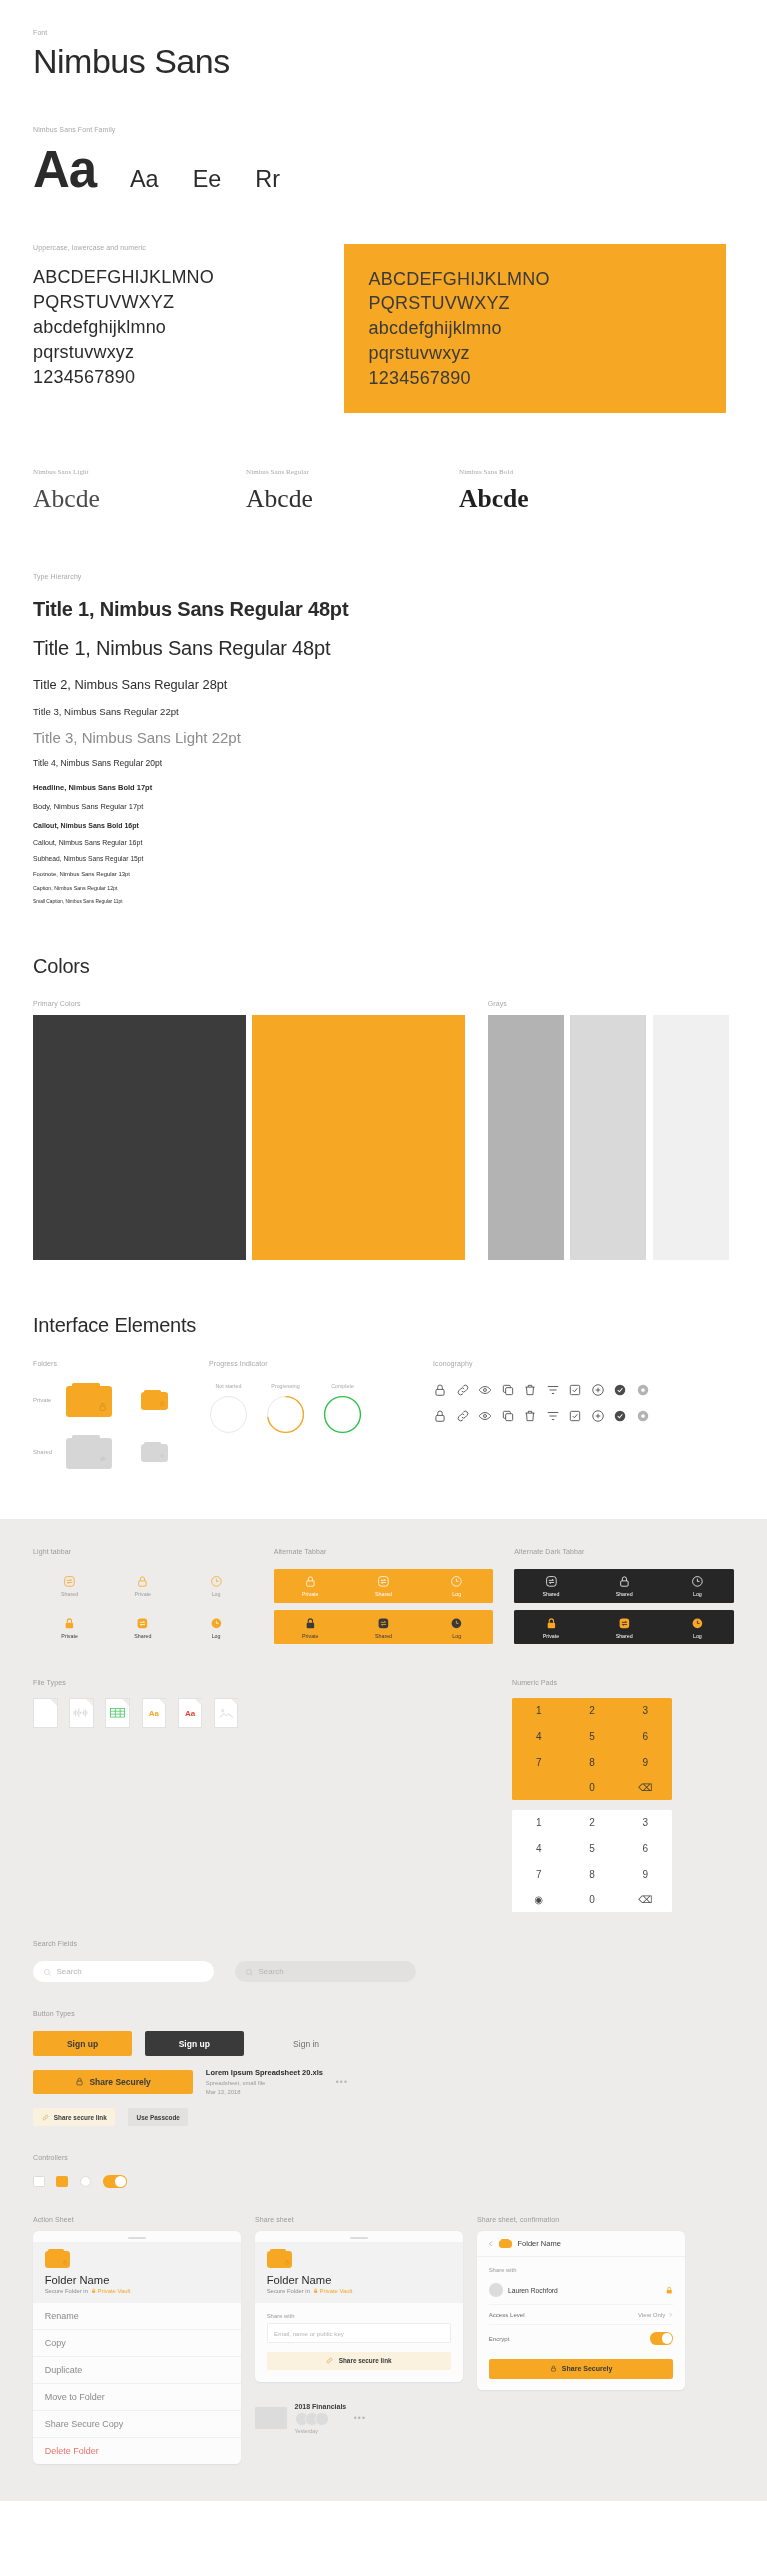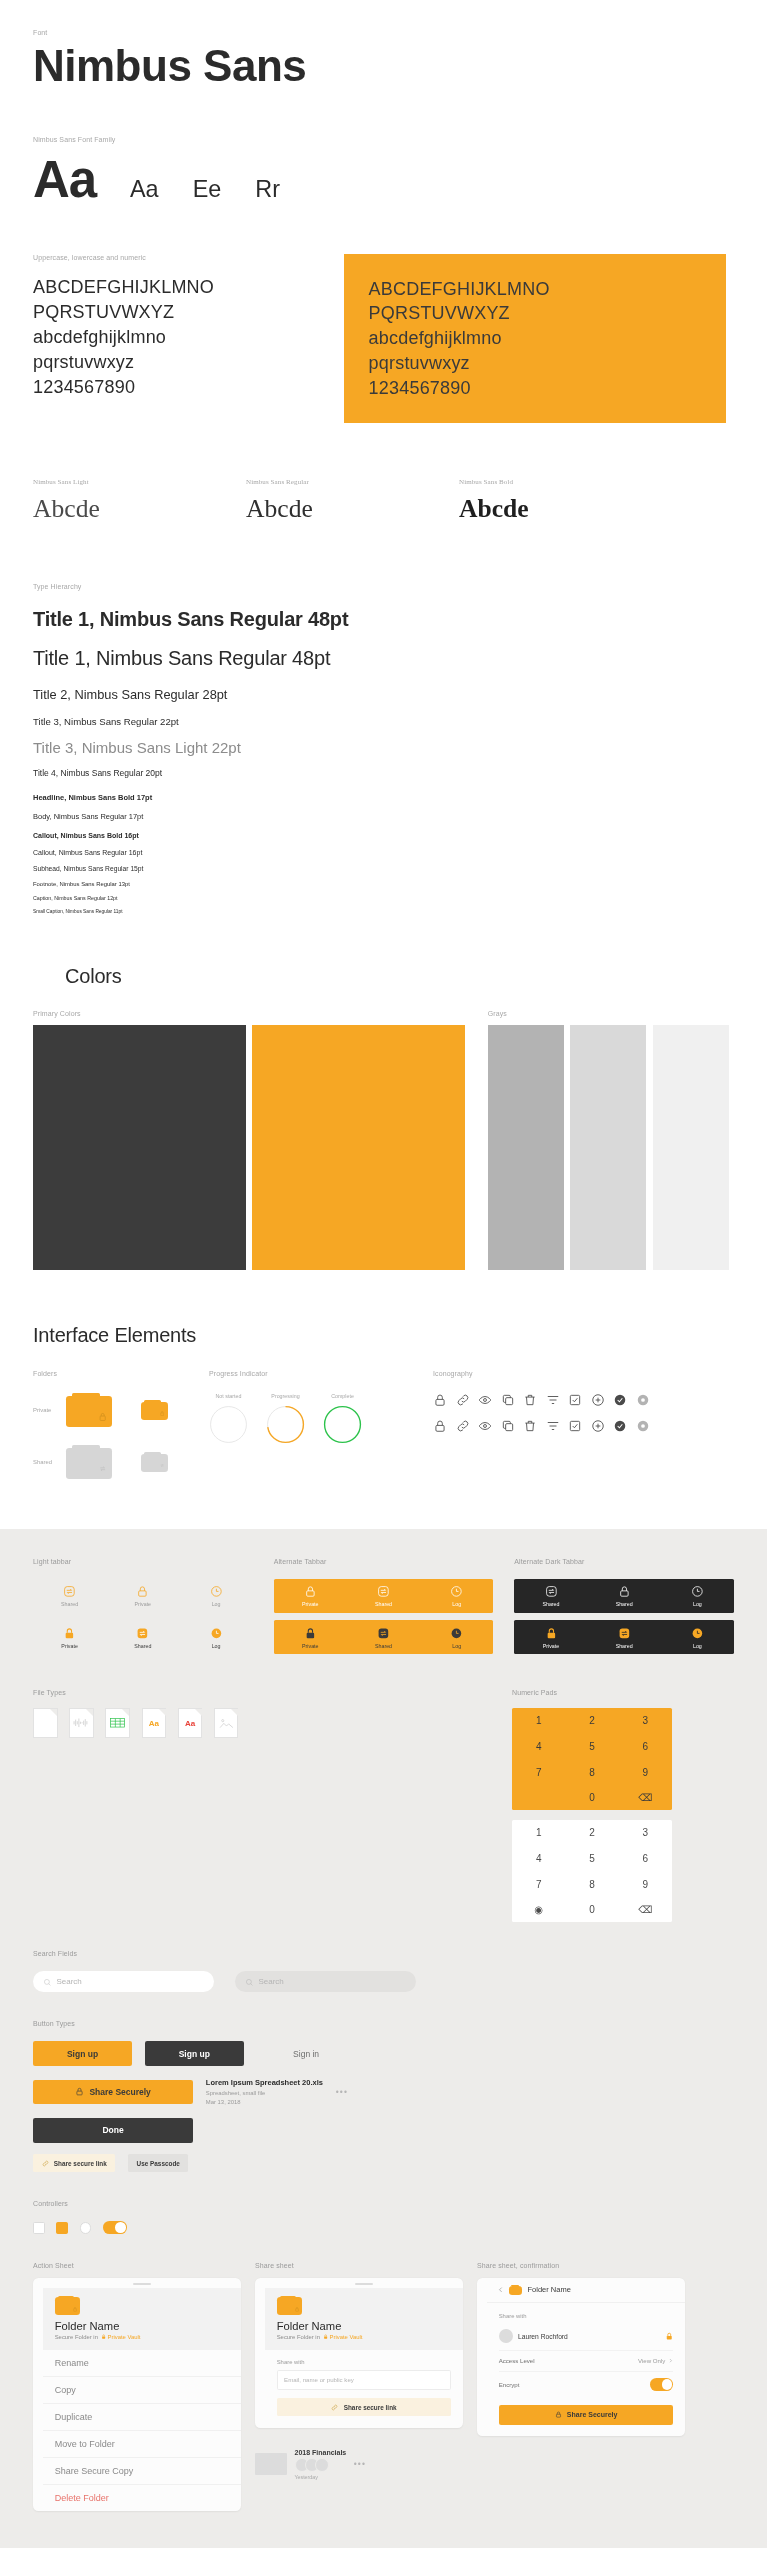--- a/index.html
+++ b/index.html
@@ -22,21 +22,21 @@
   .section-title {
     font-size: 20px;
     font-weight: 400;
     color: #2b2b2b;
     letter-spacing: -0.2px;
   }
 
   
   .hero { padding-top: 29px; }
   .hero .sec-label { margin-bottom: 7.5px; }
-  .hero-name { font-size: 44px; font-weight: 700; letter-spacing: -0.5px; line-height: 1; }
+  .hero-name { font-size: 34px; font-weight: 400; letter-spacing: -0.5px; line-height: 1; }
 
   .family { margin-top: 48px; }
   .family .sec-label { margin-bottom: 11.7px; }
   .family-row { display: flex; align-items: baseline; gap: 34px; }
   .fam-big { font-size: 51px; font-weight: 700; line-height: 1; letter-spacing: -1.1px; }
   .fam-med { font-size: 23.4px; font-weight: 400; line-height: 1; }
 
   
   .glyphs { margin-top: 49px; display: flex; gap: 0; }
   .glyph-col { width: 309px; }
@@ -73,21 +73,21 @@
   .t-body { font-size: 7.5px; font-weight: 400; margin-bottom: 10.7px; }
   .t-calloutb { font-size: 7px; font-weight: 700; margin-bottom: 9.6px; }
   .t-calloutr { font-size: 7px; font-weight: 400; margin-bottom: 9.6px; }
   .t-subhead { font-size: 6.7px; font-weight: 400; margin-bottom: 9px; }
   .t-footnote { font-size: 5.9px; font-weight: 400; margin-bottom: 8px; }
   .t-caption { font-size: 5.3px; font-weight: 400; margin-bottom: 7.5px; }
   .t-smallcaption { font-size: 4.8px; font-weight: 400; margin-bottom: 5.3px; }
 
   
   .colors { margin-top: 51px; }
-  .colors .section-title { margin-bottom: 22.4px; margin-left: 32px; }
+  .colors .section-title { margin-bottom: 22.4px; }
   .color-groups { display: flex; gap: 0; }
   .color-group { }
   .color-group .sec-label { margin-bottom: 7.5px; }
   .swatch-row { display: flex; gap: 6.4px; }
   .swatch { height: 245px; }
   .sw-dark { width: 213px; background: #3C3C3C; }
   .sw-amber { width: 213px; background: #F6A724; }
   .grays-group { margin-left: 22.4px; }
   .sw-g1 { width: 76px; background: #B3B3B3; }
   .sw-g2 { width: 76px; background: #D9D9D9; }
@@ -244,21 +244,20 @@
   }
   .toggle.on .knob { left: 11.7px; }
 
   
   .sheet-cols { display: flex; gap: 14px; align-items: flex-start; }
   .sheet-col { }
   .sheet-col > .sec-label { display: block; margin-bottom: 8.5px; }
   .sheet {
     width: 208px; background: #FCFCFC; border-radius: 5.3px; overflow: hidden;
     box-shadow: 0 0.5px 1.6px rgba(0,0,0,.06);
-    padding-left: 10px;
   }
   .sheet-grabber { width: 18px; height: 2.1px; border-radius: 1.1px; background: #DCDCDC; margin: 5.3px auto 3.2px; }
   .sheet-header { background: #F2F2F2; padding: 7.5px 11.7px 9.6px; }
   .sheet-folder-ico { width: 25.6px; height: 19px; position: relative; margin-bottom: 5.3px; }
   .sheet-title { font-size: 11.2px; font-weight: 400; color: #2b2b2b; }
   .sheet-sub { font-size: 5.9px; color: #8c8c8c; margin-top: 2.1px; display: flex; align-items: center; gap: 2.7px; }
   .sheet-sub .vault { color: #F6A724; display: inline-flex; align-items: center; gap: 1.6px; }
   .sheet-sub .vault svg { width: 5.3px; height: 5.3px; }
   .menu-item {
     padding: 8px 11.7px; font-size: 9px; color: #8a8a8a; font-weight: 300;
@@ -911,23 +910,20 @@
           <span>Share Securely</span>
         </div>
         <div class="lorem-card">
           <div class="lorem-title">Lorem Ipsum Spreadsheet 20.xls</div>
           <div class="lorem-sub">Spreadsheet, small file</div>
           <div class="lorem-sub">Mar 13, 2018</div>
         </div>
         <div class="dots">•••</div>
       </div>
       <div class="btn-row">
-        <div class="btn btn-dark btn-wide">Done</div>
-      </div>
-      <div class="btn-row">
         <div class="btn btn-small btn-pale">
           <svg viewBox="0 0 24 24" fill="none" stroke="#c79a2e" stroke-width="1.8" style="width:7px;height:7px">
               <path d="M10 14a4 4 0 0 0 6 0l3-3a4 4 0 0 0-6-6l-1 1"></path>
               <path d="M14 10a4 4 0 0 0-6 0l-3 3a4 4 0 0 0 6 6l1-1"></path>
             </svg>
           <span>Share secure link</span>
         </div>
         <div class="btn btn-small btn-gray">Use Passcode</div>
       </div>
     </div>

